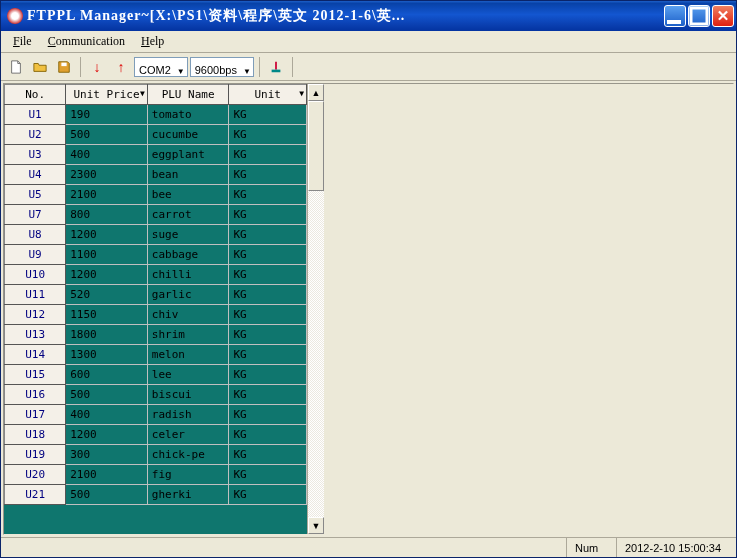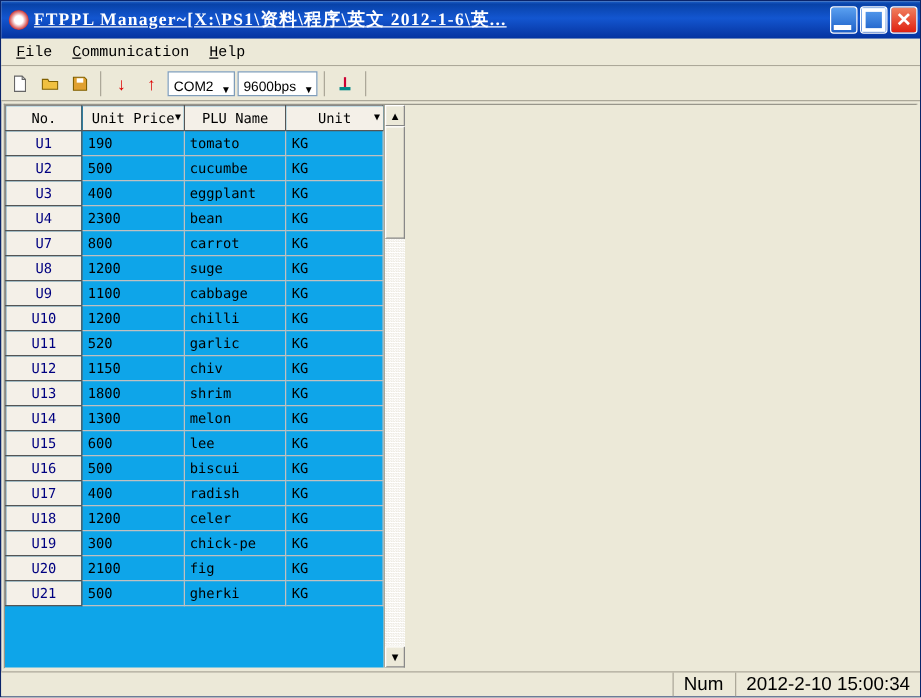--- a/index.html
+++ b/index.html
@@ -1,48 +1,48 @@
 <!DOCTYPE html>
 <html><head>
 <meta charset="utf-8">
 <style>
 * { box-sizing: border-box; margin: 0; padding: 0; }
 body { font-family: "Microsoft Sans Serif", Tahoma, sans-serif; font-size: 11px; background: #ece9d8; overflow: hidden; }
 .window { width: 737px; height: 558px; border: 1px solid #0a246a; background: #ece9d8; display: flex; flex-direction: column; }
 .titlebar { height: 30px; background: linear-gradient(to bottom, #1c5fc8 0%, #0842a8 8%, #1356d0 45%, #0a3fb0 80%, #0333a0 100%); display: flex; align-items: center; padding: 0 2px 0 6px; color: #fff; font-size: 14px; font-weight: bold; font-family: "Trebuchet MS", Tahoma; }
 .titlebar .icon { width: 16px; height: 16px; background: radial-gradient(circle, #fff 30%, #c33 70%); border-radius: 50%; margin-right: 4px; }
-.titlebar .title { flex: 1; white-space: nowrap; overflow: hidden; text-overflow: ellipsis; letter-spacing: 1px; text-decoration: underline; }
+.titlebar .title { flex: 1; white-space: nowrap; overflow: hidden; text-overflow: ellipsis; letter-spacing: 1px; }
 .winbtns { display: flex; gap: 2px; }
 .winbtn { width: 22px; height: 22px; border-radius: 3px; border: 1px solid #fff; display: flex; align-items: center; justify-content: center; font-weight: bold; color: #fff; font-size: 13px; cursor: pointer; }
 .winbtn.min, .winbtn.max { background: linear-gradient(to bottom, #5aa0f0, #1c5fc8); }
 .winbtn.close { background: linear-gradient(to bottom, #f08060, #e02010); font-size: 15px; }
-.menubar { height: 22px; background: #ece9d8; border-bottom: 1px solid #aca899; display: flex; align-items: center; padding: 0 4px; font-size: 12px; font-family: Liberation Mono, monospace; }
+.menubar { height: 22px; background: #ece9d8; border-bottom: 1px solid #aca899; display: flex; align-items: center; padding: 0 4px; font-size: 12px; font-family: Liberation Serif, serif; }
 .menuitem { padding: 2px 8px; cursor: pointer; }
 .menuitem .u { text-decoration: underline; }
 .toolbar { height: 28px; background: #ece9d8; border-bottom: 1px solid #aca899; display: flex; align-items: center; padding: 0 4px; gap: 2px; }
 .tbtn { width: 22px; height: 22px; display: flex; align-items: center; justify-content: center; cursor: pointer; font-size: 14px; }
 .tsep { width: 1px; height: 20px; background: #aca899; margin: 0 3px; }
 .tbtn svg { width: 14px; height: 14px; }
 .combo { height: 20px; border: 1px solid #7f9db9; background: #fff; display: flex; align-items: flex-end; padding: 0 2px 0 4px; font-size: 11px; cursor: pointer; }
 .combo .arrow { margin-left: 6px; color: #000; font-size: 8px; }
 .content { flex: 1; display: flex; border: 1px inset #ece9d8; margin: 2px; background: #ece9d8; }
 .leftpane { width: 320px; display: flex; }
-.gridwrap { flex: 1; background: #0ea5e9; overflow: hidden; }
+.gridwrap { flex: 1; background: #0f766e; overflow: hidden; }
 table { border-collapse: collapse; width: 100%; font-size: 11px; font-family: "SimSun", monospace; }
 th, td { border: 1px solid #c0c0c0; height: 20px; padding: 0 4px; text-align: left; white-space: nowrap; overflow: hidden; }
 th { background: #f4f0e8; border: 1px solid #888; border-right: 1px solid #555; border-bottom: 1px solid #555; text-align: center; font-weight: normal; position: relative; }
 th .drop { position: absolute; right: 2px; top: 4px; font-size: 8px; color: #000; }
 td.rowhead { background: #f4f0e8; border: 1px solid #888; border-right: 1px solid #555; border-bottom: 1px solid #555; text-align: center; color: #000080; }
 .col-no { width: 60px; } .col-price { width: 80px; } .col-name { width: 80px; } .col-unit { width: 76px; }
 .scrollbar { width: 17px; background: #e8e4d8; border-left: 1px solid #aca899; display: flex; flex-direction: column; }
 .scrbtn { height: 17px; background: #ece9d8; border: 1px solid #fff; border-right-color: #888; border-bottom-color: #888; display: flex; align-items: center; justify-content: center; font-size: 9px; cursor: pointer; }
 .scrtrack { flex: 1; background: repeating-conic-gradient(#ece9e0 0% 25%, #fff 0% 50%) 0 0/2px 2px; position: relative; }
 .thumb { position: absolute; top: 0; left: 0; right: 0; height: 90px; background: #ece9d8; border: 1px solid #fff; border-right-color: #888; border-bottom-color: #888; cursor: pointer; }
 .rightpane { flex: 1; background: #ece9d8; }
-.statusbar { height: 20px; background: #ece9d8; border-top: 1px solid #aca899; display: flex; align-items: center; font-size: 15px; }
+.statusbar { height: 20px; background: #ece9d8; border-top: 1px solid #aca899; display: flex; align-items: center; font-size: 11px; }
 .statusbar .spacer { flex: 1; }
 .statusbar .cell { border-left: 1px solid #aca899; padding: 0 8px; height: 100%; display: flex; align-items: center; min-width: 50px; }
 </style>
 </head>
 <body>
 
 <div class="window">
 
   <div class="titlebar">
     <div class="icon"></div>
@@ -138,20 +138,26 @@
                 <td class="col-name">eggplant</td>
                 <td class="col-unit">KG</td>
               </tr>
               <tr>
                 <td class="rowhead col-no">U4</td>
                 <td class="col-price">2300</td>
                 <td class="col-name">bean</td>
                 <td class="col-unit">KG</td>
               </tr>
               <tr>
+                <td class="rowhead col-no">U5</td>
+                <td class="col-price">2100</td>
+                <td class="col-name">bee</td>
+                <td class="col-unit">KG</td>
+              </tr>
+              <tr>
                 <td class="rowhead col-no">U7</td>
                 <td class="col-price">800</td>
                 <td class="col-name">carrot</td>
                 <td class="col-unit">KG</td>
               </tr>
               <tr>
                 <td class="rowhead col-no">U8</td>
                 <td class="col-price">1200</td>
                 <td class="col-name">suge</td>
                 <td class="col-unit">KG</td>

